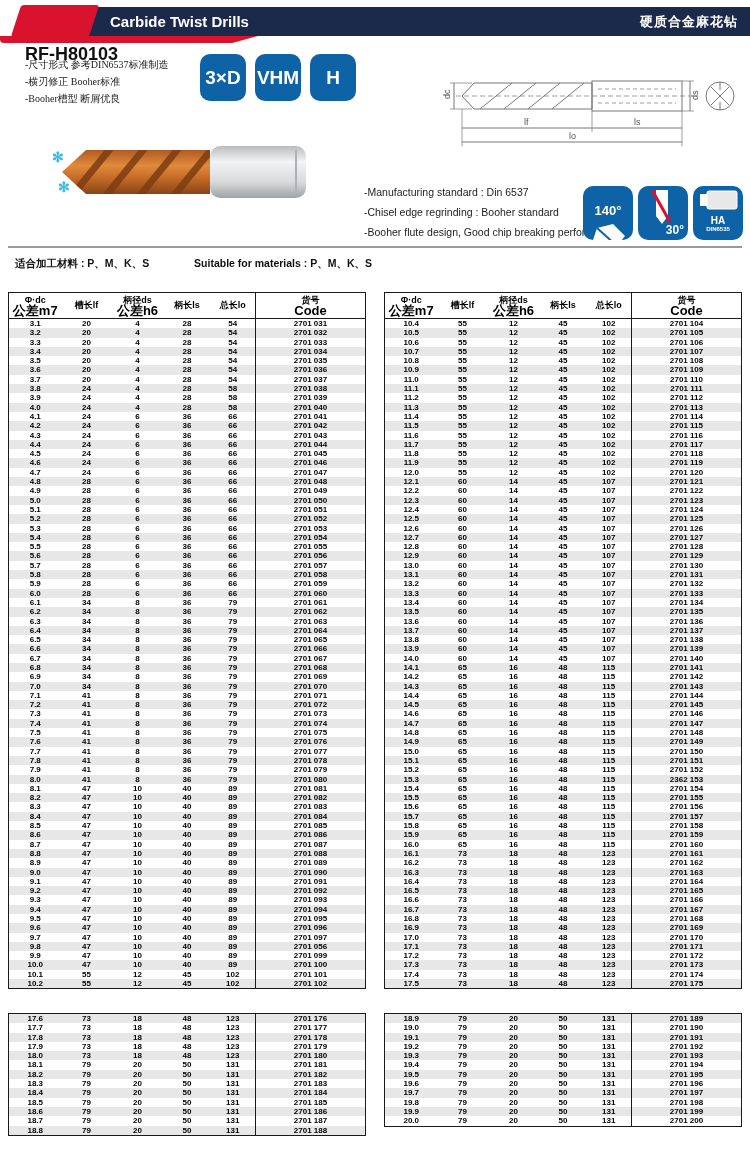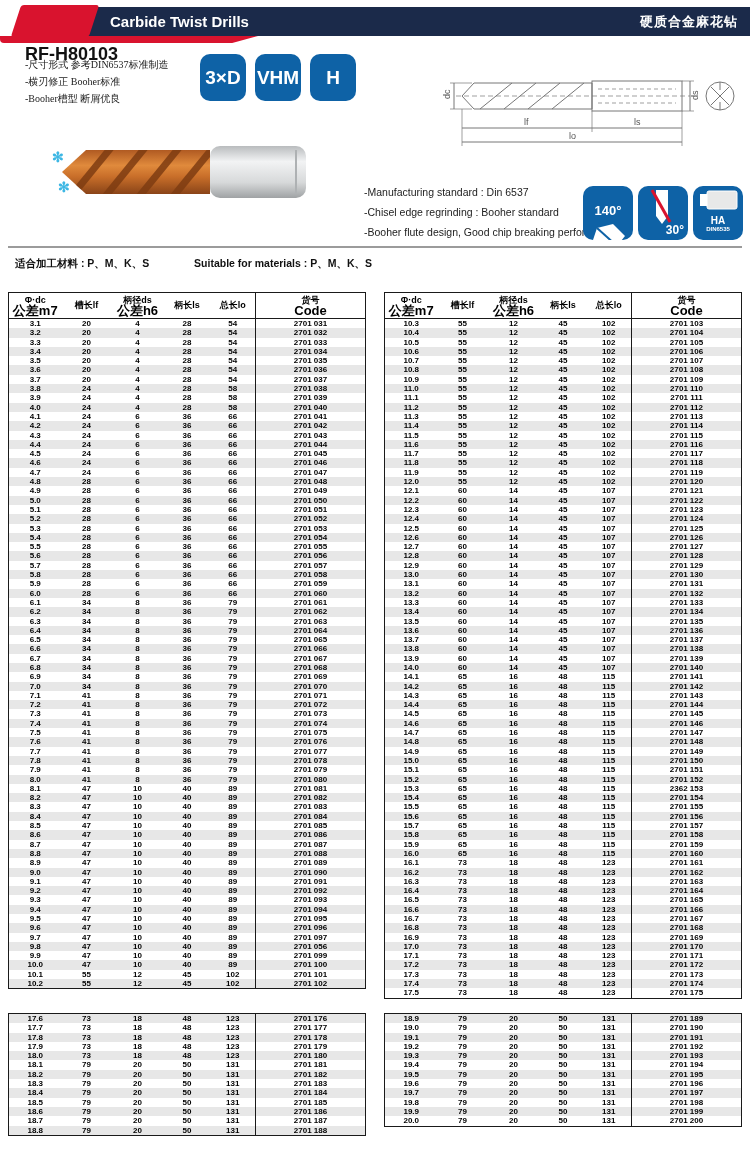--- a/index.html
+++ b/index.html
@@ -848,28 +848,20 @@
               <div class="h1">总长lo</div>
             </th>
           <th class="code">
               <div class="h1">货号</div>
               <div class="h2">Code</div>
             </th>
         </tr>
       </thead>
       <tbody>
           <tr>
-            <td>10.3</td>
-            <td>55</td>
-            <td>12</td>
-            <td>45</td>
-            <td>102</td>
-            <td class="code">2701 103</td>
-          </tr>
-          <tr>
             <td>10.4</td>
             <td>55</td>
             <td>12</td>
             <td>45</td>
             <td>102</td>
             <td class="code">2701 104</td>
           </tr>
           <tr>
             <td>10.5</td>
             <td>55</td>

